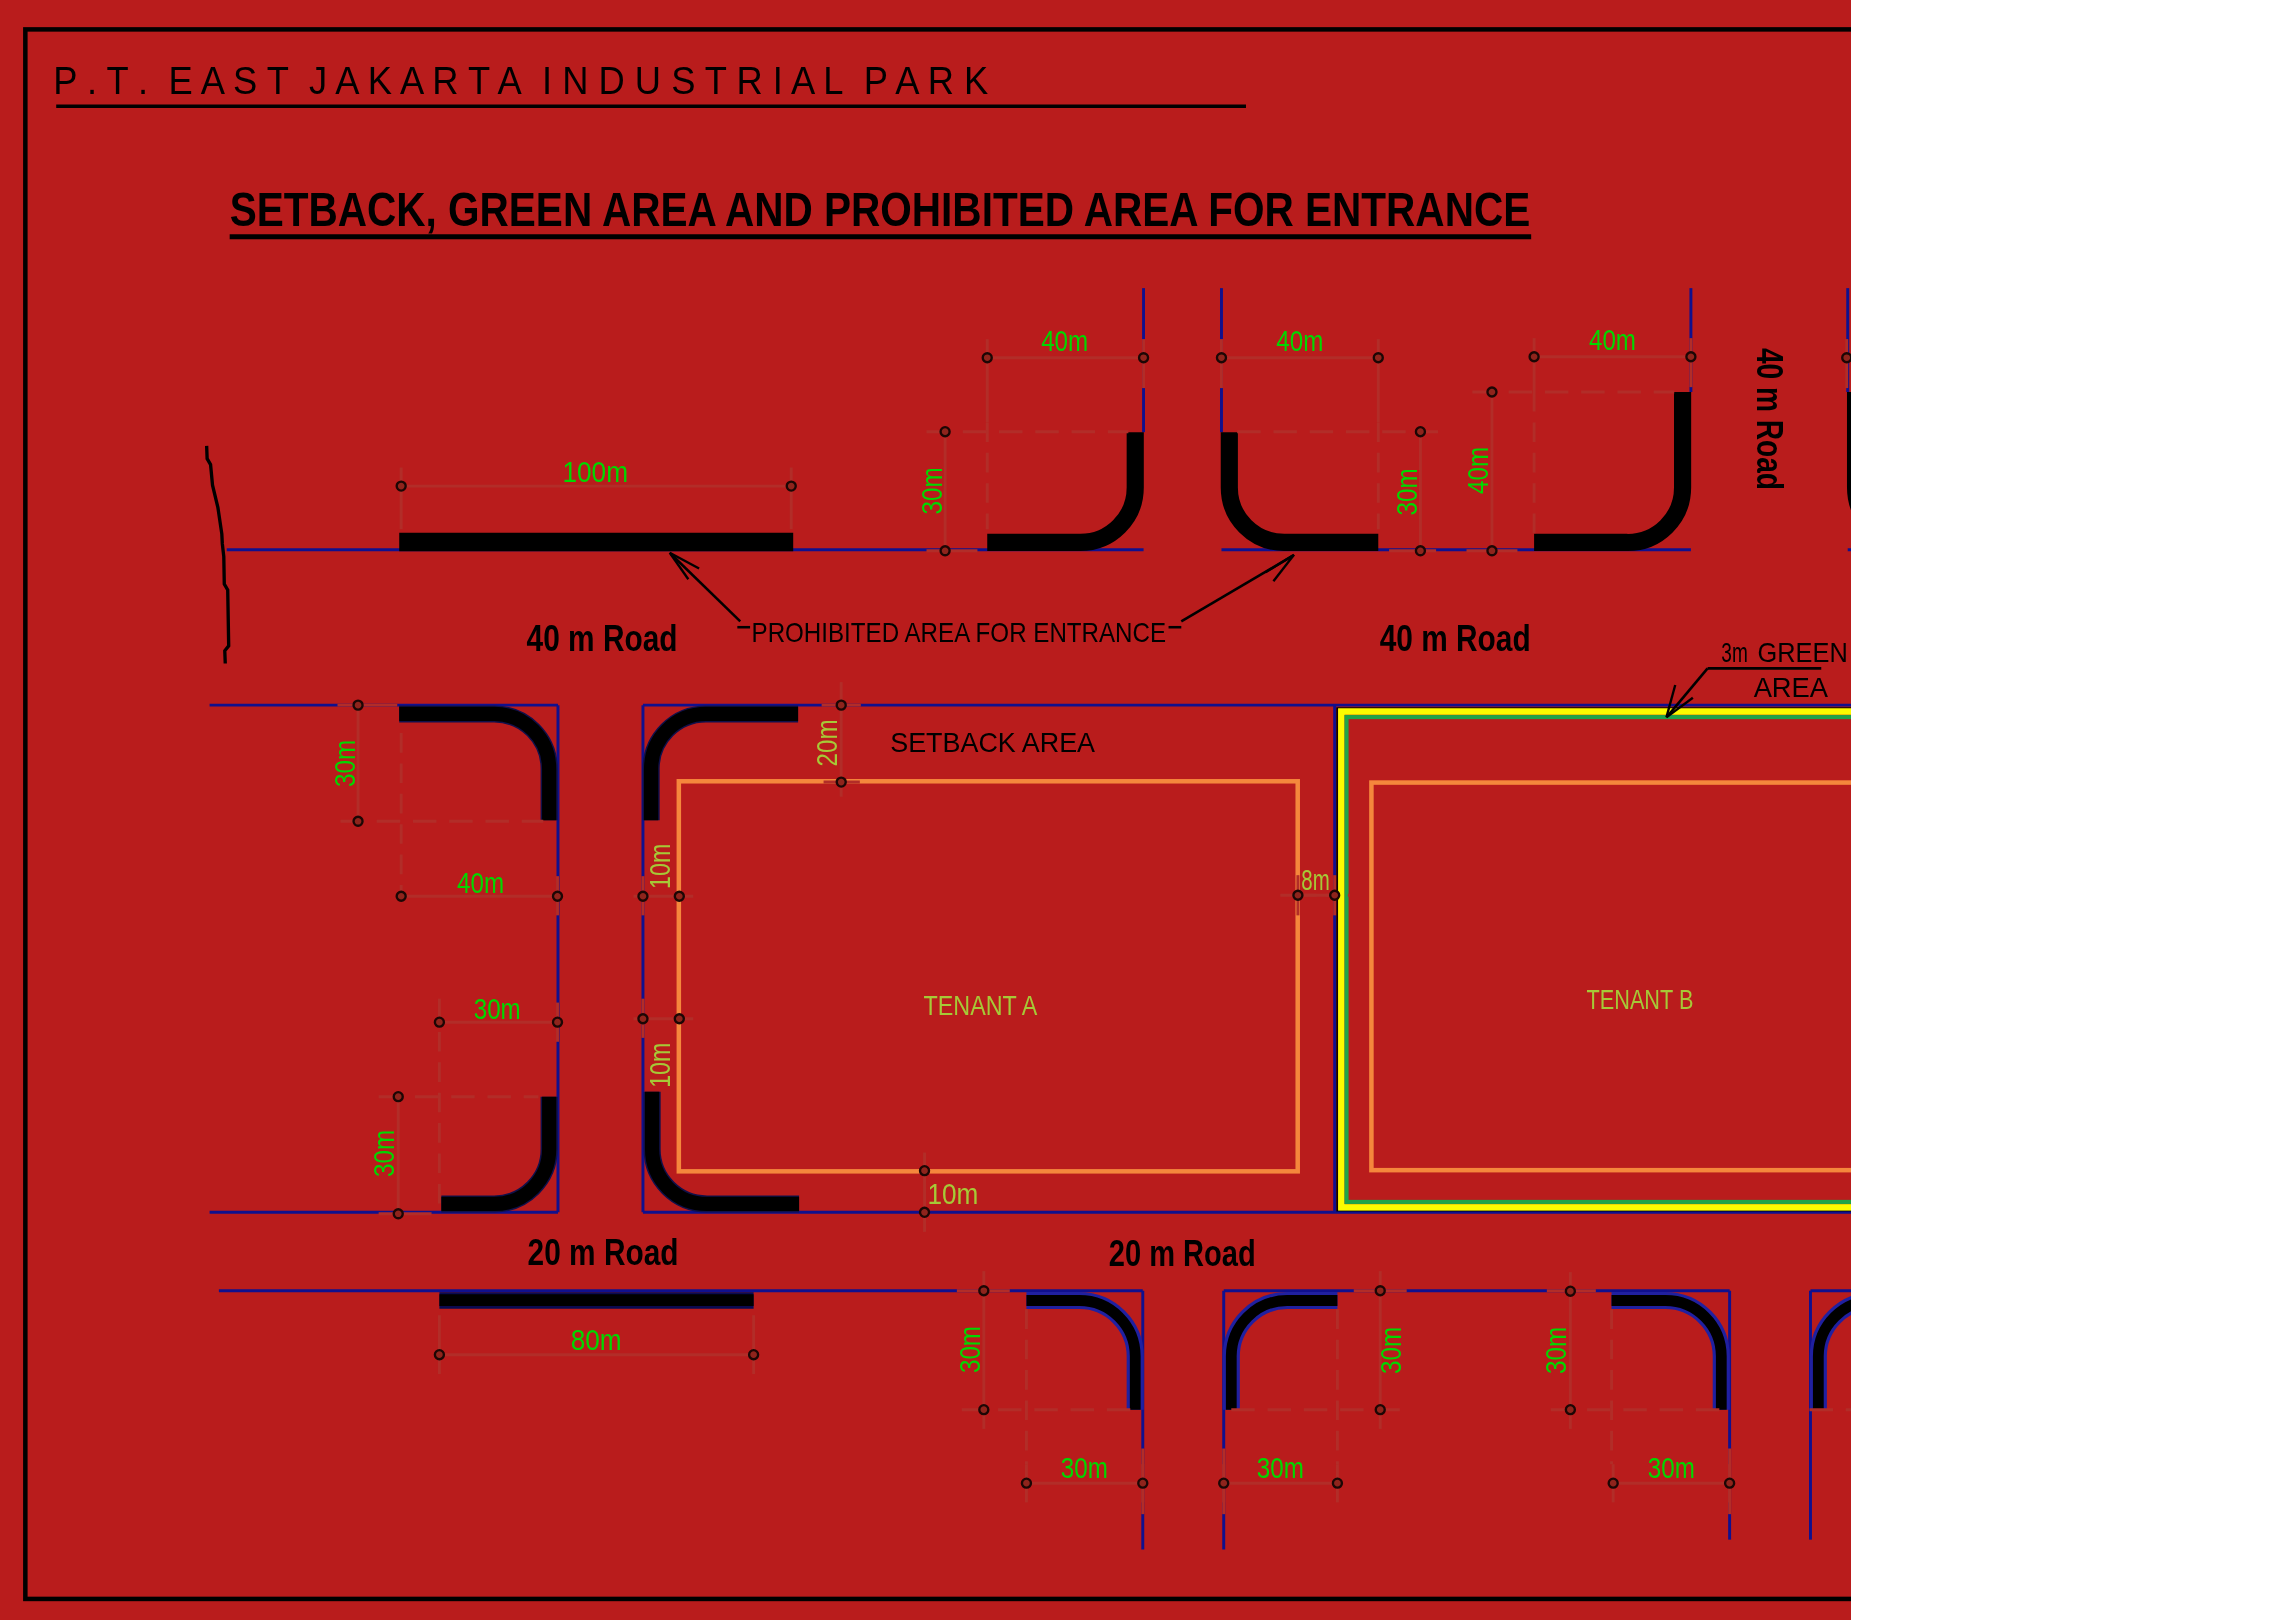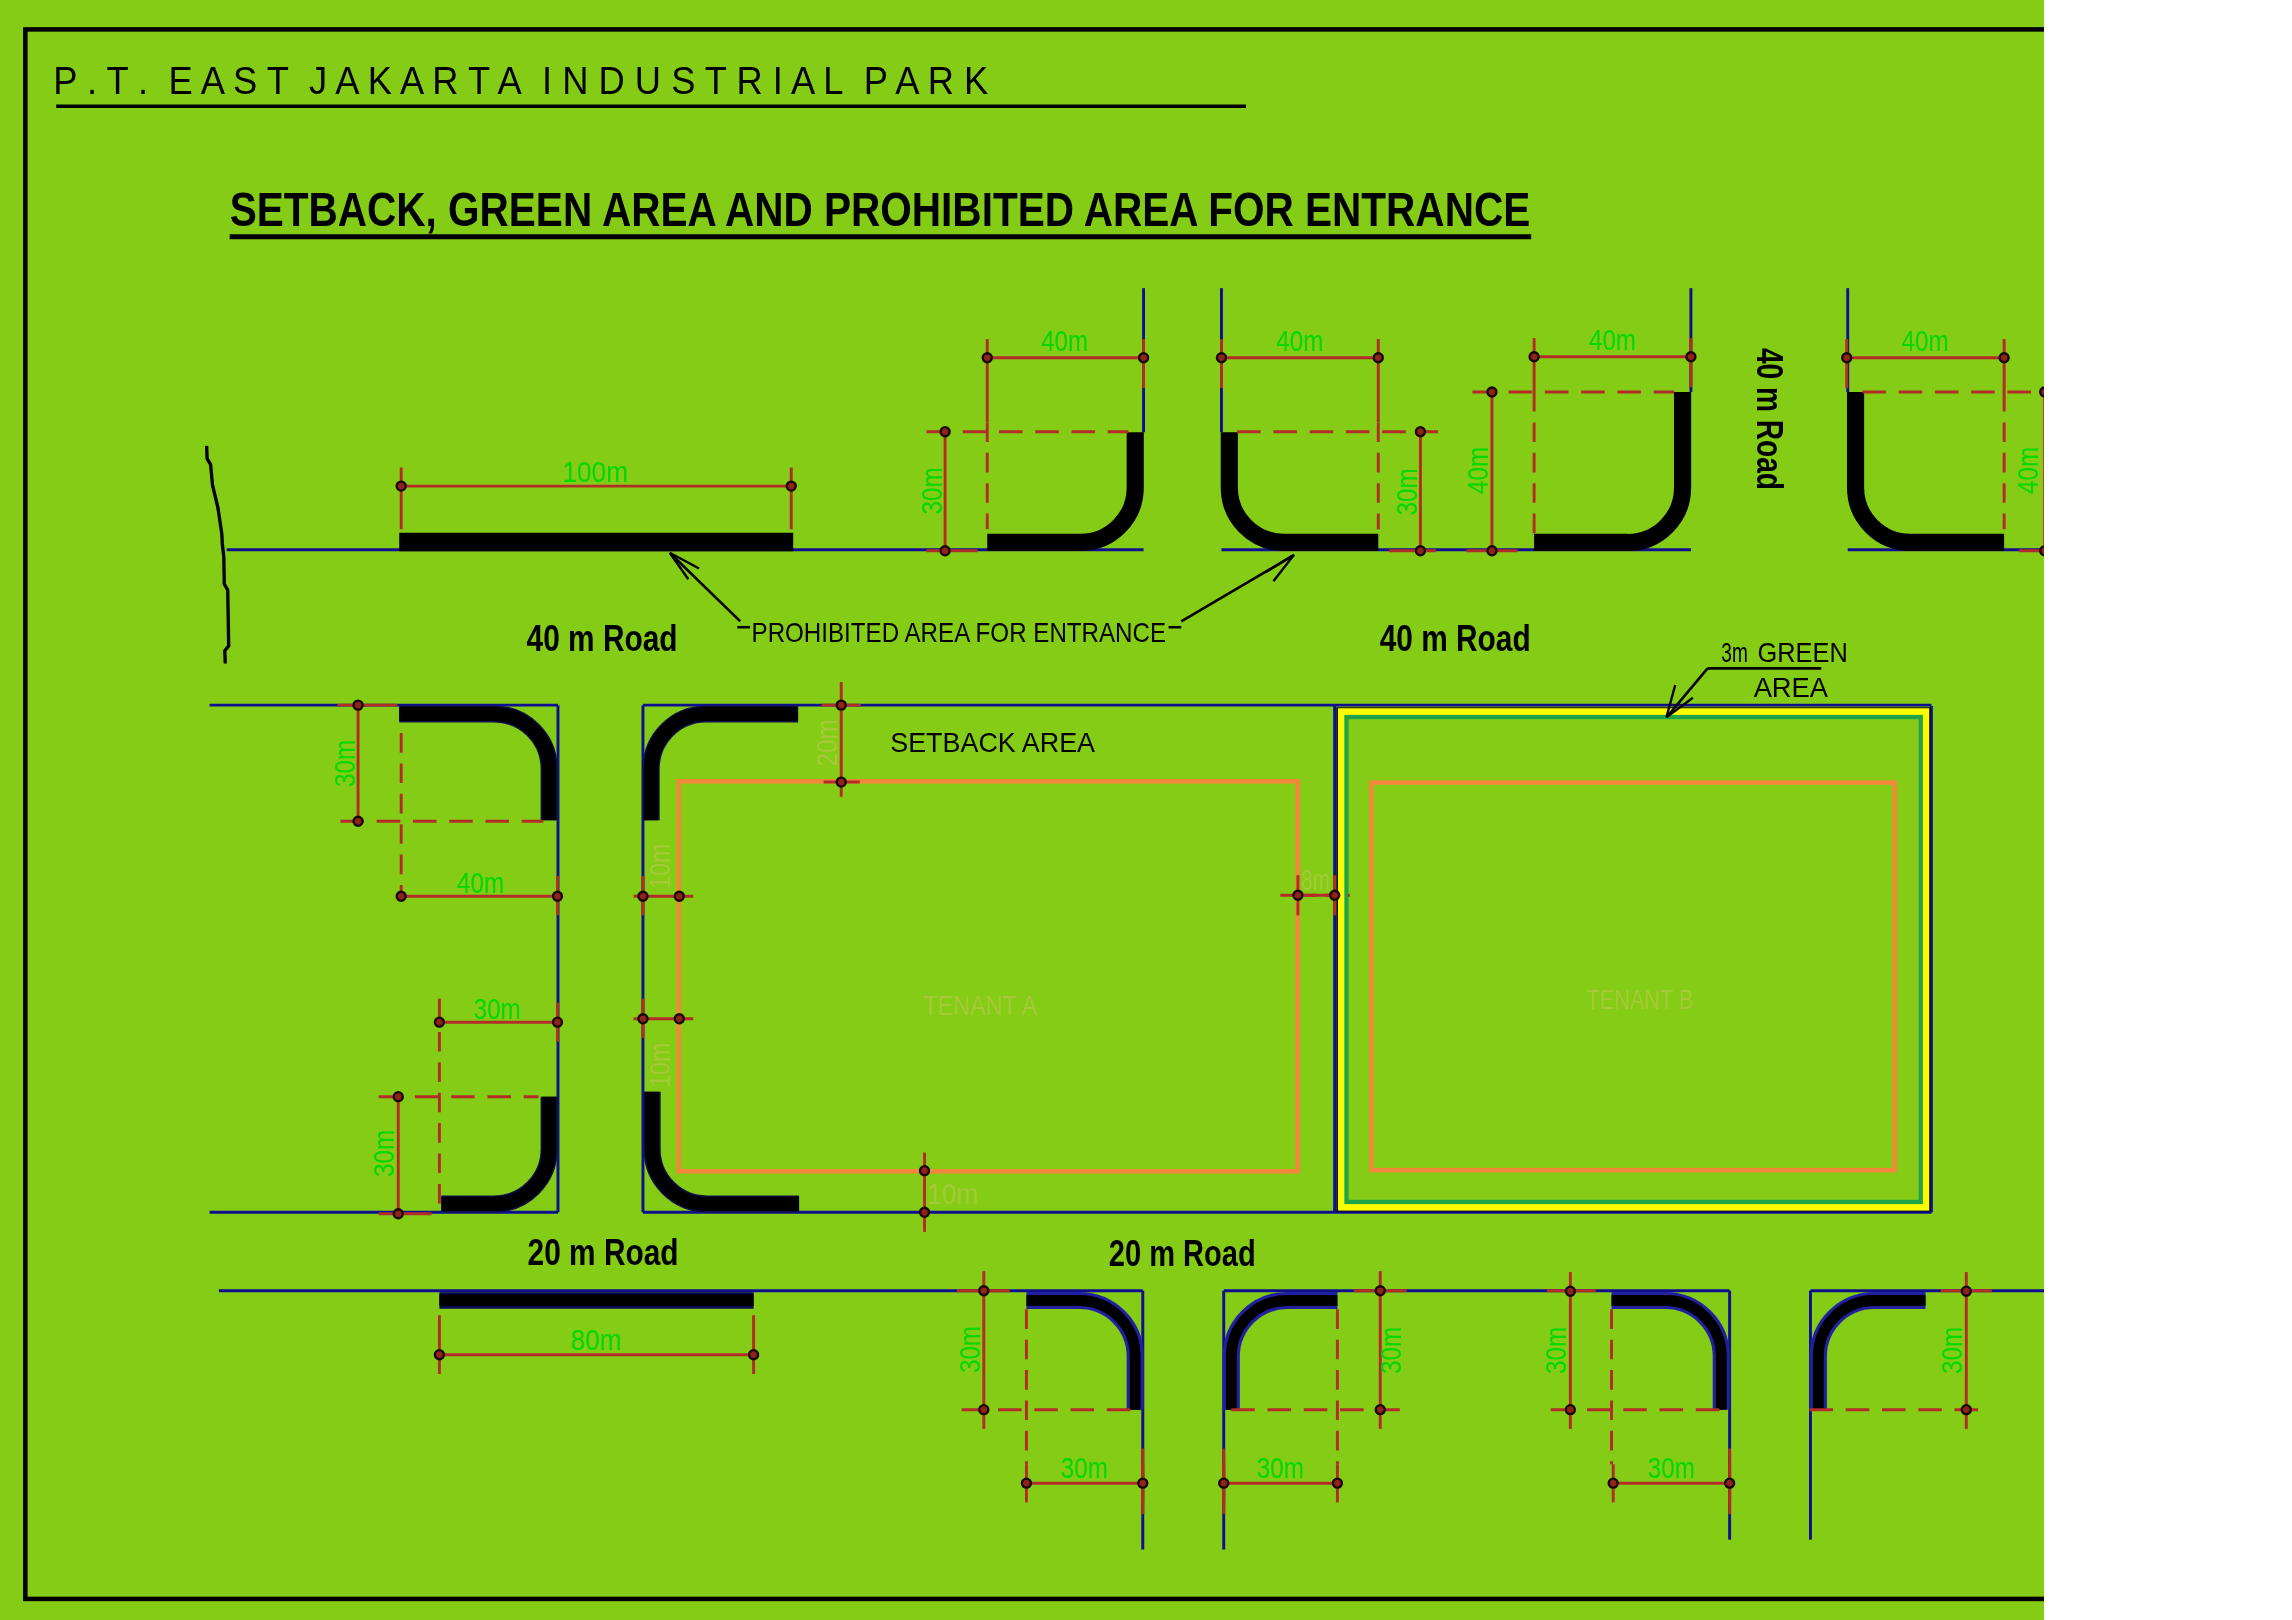--- a/index.html
+++ b/index.html
@@ -1,16 +1,16 @@
 <!DOCTYPE html>
 <html><head>
 <meta charset="utf-8">
 <style>
 html,body{margin:0;padding:0;background:#ffffff;}
-#page{position:relative;width:2044px;height:1620px;background:#84cc16;overflow:hidden;}
+#page{position:relative;width:1851px;height:1620px;background:#b91c1c;overflow:hidden;}
 svg{position:absolute;top:0;left:0;font-family:"Liberation Sans",sans-serif;}
 </style>
 </head>
 <body>
 <div id="page">
 <svg width="2293" height="1620" viewBox="0 0 2339 1653">
 <defs>
 <g id="d">
           <circle r="4.6" fill="#8f241c" stroke="#1c0604" stroke-width="2.4"></circle>
         </g>

